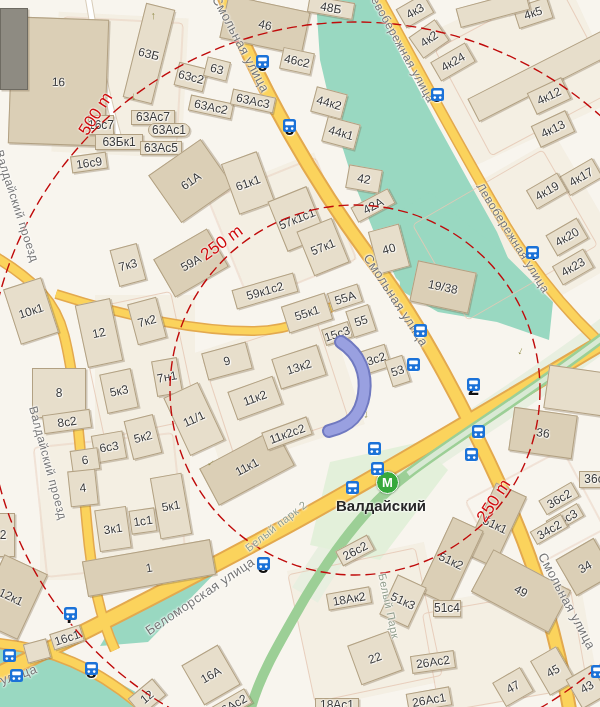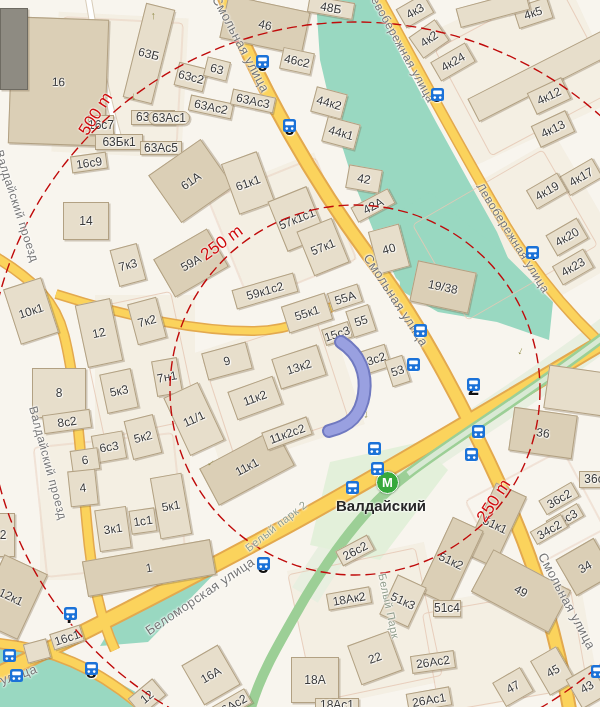--- a/index.html
+++ b/index.html
@@ -112,40 +112,37 @@
       </div>
       <div class="bld" style="left: 205px; top: 59px; width: 22px; height: 18px; transform: rotate(14deg);">
         <span>63</span>
       </div>
       <div class="bld" style="left: 88px; top: 115px; width: 24px; height: 18px; transform: rotate(0deg);">
         <span>16с7</span>
       </div>
       <div class="bld" style="left: 131px; top: 109.5px; width: 42px; height: 13px; transform: rotate(0deg);">
         <span>63Ас7</span>
       </div>
-      <div class="bld" style="left: 148px; top: 111px; width: 40px; height: 12px; transform: rotate(0deg); border-radius: 7px;">
+      <div class="bld" style="left: 148px; top: 123px; width: 40px; height: 12px; transform: rotate(0deg); border-radius: 7px;">
         <span>63Ас1</span>
       </div>
       <div class="bld" style="left: 95px; top: 134px; width: 46px; height: 14px; transform: rotate(0deg);">
         <span>63Бк1</span>
       </div>
       <div class="bld" style="left: 140px; top: 141px; width: 40px; height: 12px; transform: rotate(0deg);">
         <span>63Ас5</span>
       </div>
       <div class="bld" style="left: 189px; top: 99px; width: 42px; height: 14px; transform: rotate(12deg);">
         <span>63Ас2</span>
       </div>
       <div class="bld" style="left: 231px; top: 93px; width: 42px; height: 14px; transform: rotate(12deg);">
         <span>63Ас3</span>
       </div>
       <div class="bld" style="left: 71px; top: 153.5px; width: 34px; height: 15px; transform: rotate(-8deg);">
         <span>16с9</span>
-      </div>
-      <div class="bld" style="left: 63px; top: 202px; width: 44px; height: 36px; transform: rotate(0deg);">
-        <span>14</span>
       </div>
       <div class="bld lg" style="left: 159px; top: 152px; width: 62px; height: 56px; transform: rotate(-35deg);">
         <span>61А</span>
       </div>
       <div class="bld" style="left: 229px; top: 156px; width: 36px; height: 52px; transform: rotate(-20deg);">
         <span>61к1</span>
       </div>
       <div class="bld" style="left: 114px; top: 246px; width: 26px; height: 36px; transform: rotate(-15deg);">
         <span>7к3</span>
       </div>
@@ -370,23 +367,20 @@
         <span>47</span>
       </div>
       <div class="bld" style="left: 572px; top: 670px; width: 28px; height: 32px; transform: rotate(-30deg);">
         <span>43</span>
       </div>
       <div class="bld" style="left: 327px; top: 589.5px; width: 42px; height: 15px; transform: rotate(-10deg);">
         <span>18Ак2</span>
       </div>
       <div class="bld" style="left: 353px; top: 637px; width: 42px; height: 40px; transform: rotate(-20deg);">
         <span>22</span>
-      </div>
-      <div class="bld" style="left: 291px; top: 657px; width: 46px; height: 44px; transform: rotate(0deg);">
-        <span>18А</span>
       </div>
       <div class="bld" style="left: 315px; top: 697.5px; width: 42px; height: 13px; transform: rotate(0deg);">
         <span>18Ас1</span>
       </div>
     </div>
 
   <svg id="overlay" width="600" height="707" viewBox="0 0 600 707" style="pointer-events:none">
     <circle cx="355" cy="390" r="185" fill="none" stroke="#c00b0b" stroke-width="1.4" stroke-dasharray="10 5"></circle>
     <circle cx="355" cy="390" r="368" fill="none" stroke="#c00b0b" stroke-width="1.4" stroke-dasharray="10 5"></circle>
     <g>

